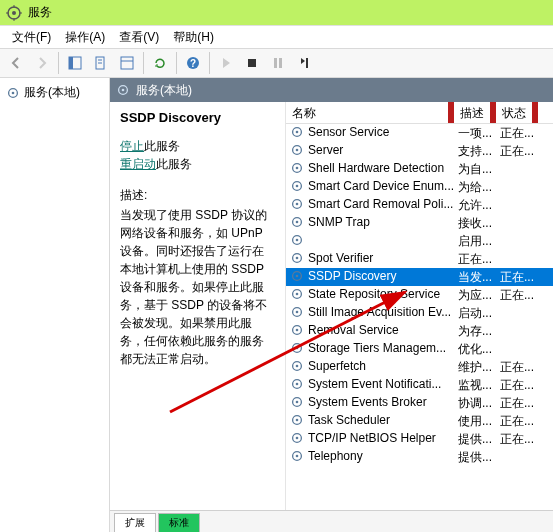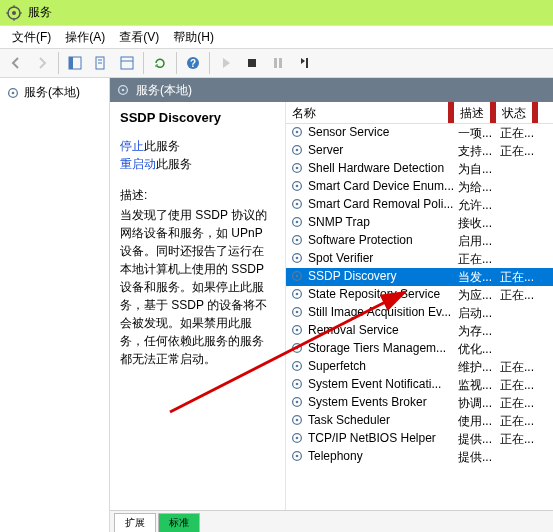--- a/index.html
+++ b/index.html
@@ -15,21 +15,21 @@
 .body { display: flex; height: calc(100% - 78px); }
 .left { width: 110px; border-right: 1px solid #d9d9d9; padding: 4px 2px; }
 .tree-item { display: flex; align-items: center; padding: 2px 4px; gap: 4px; }
 .gear { width: 14px; height: 14px; }
 .right { flex: 1; display: flex; flex-direction: column; }
 .right-head { height: 24px; background: #6b7b8c; color: #fff; display: flex; align-items: center; padding: 0 6px; gap: 6px; }
 .right-body { flex: 1; display: flex; position: relative; overflow: hidden; }
 .detail { width: 175px; padding: 8px 10px; font-size: 12px; overflow: hidden; }
 .detail .name { font-weight: bold; margin-bottom: 12px; font-size: 13px; }
 .detail .links { margin-bottom: 14px; line-height: 18px; }
-.detail .links a { color: #1d4ed8; cursor: pointer; margin-top: 27px; }
+.detail .links a { color: #0f766e; text-decoration: underline; cursor: pointer; margin-top: 27px; }
 .detail .desc-label { margin-bottom: 2px; }
 .detail .desc { line-height: 18px; }
 .list { flex: 1; display: flex; flex-direction: column; border-left: 1px solid #e5e5e5; }
 .list-head { height: 22px; display: flex; background: #fff; border-bottom: 1px solid #e0e0e0; }
 .col { padding: 3px 6px; border-right: 6px solid #b91c1c; font-size: 12px; overflow: hidden; white-space: nowrap; }
 .col.name { flex: 0 0 168px; }
 .col.desc { flex: 0 0 42px; }
 .col.stat { flex: 0 0 42px; }
 .list-body { flex: 1; overflow: hidden; }
 .row { height: 18px; display: flex; align-items: center; font-size: 12px; cursor: default; }
@@ -241,21 +241,20 @@
               </div>
               <div class="cell desc">接收...</div>
               <div class="cell stat"></div>
             </div>
             <div class="row">
               <div class="cell name">
                 <span><svg width="14" height="14" viewBox="0 0 16 16">
                     <circle cx="8" cy="8" r="5" fill="none" stroke="#5a7a9a" stroke-width="1.5"></circle>
                     <circle cx="8" cy="8" r="1.5" fill="#5a7a9a"></circle>
                   </svg></span>
-                <span>Software Protection</span>
               </div>
               <div class="cell desc">启用...</div>
               <div class="cell stat"></div>
             </div>
             <div class="row">
               <div class="cell name">
                 <span><svg width="14" height="14" viewBox="0 0 16 16">
                     <circle cx="8" cy="8" r="5" fill="none" stroke="#5a7a9a" stroke-width="1.5"></circle>
                     <circle cx="8" cy="8" r="1.5" fill="#5a7a9a"></circle>
                   </svg></span>

